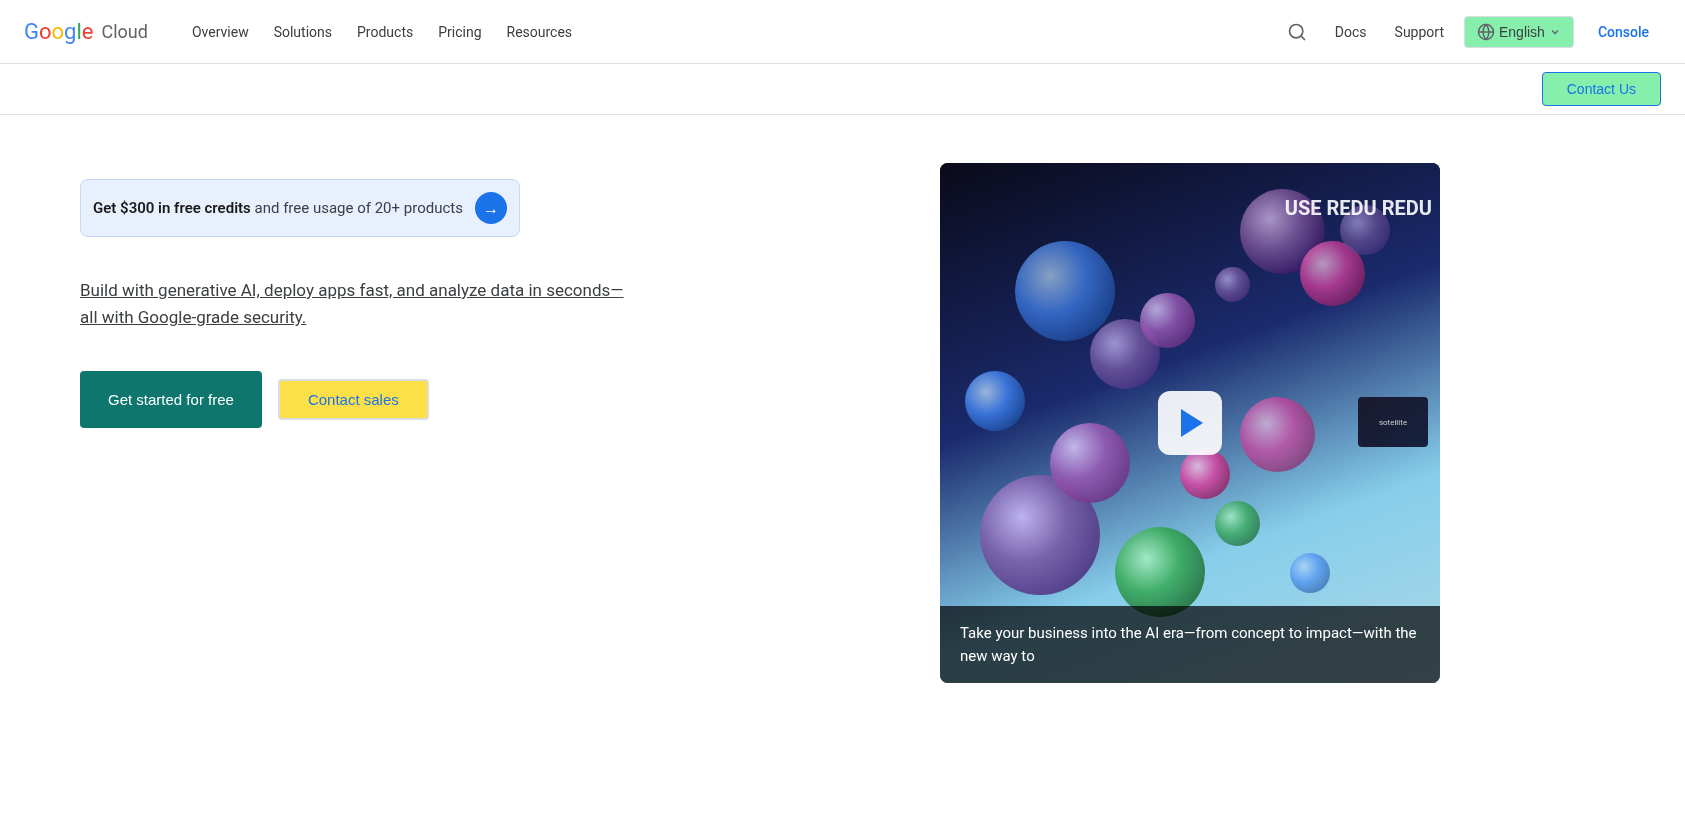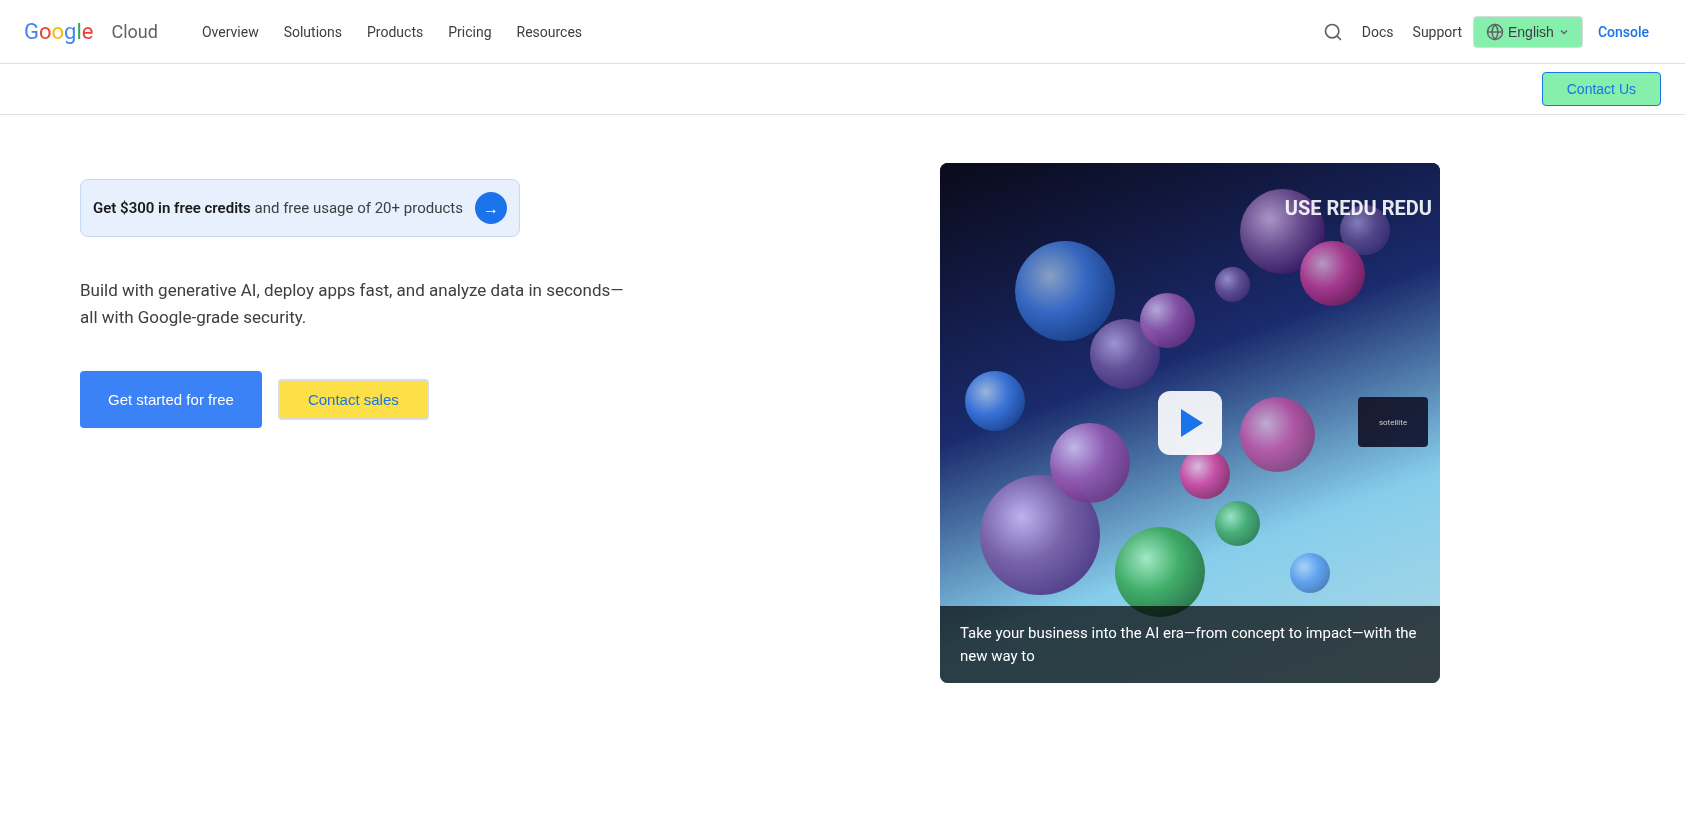--- a/index.html
+++ b/index.html
@@ -30,40 +30,40 @@
       font-weight: 400;
     }
     .g-blue { color: #4285F4; }
     .g-red { color: #EA4335; }
     .g-yellow { color: #FBBC04; }
     .g-green { color: #34A853; }
     .cloud-text {
       font-size: 18px;
       color: #5f6368;
       font-weight: 400;
-      margin-left: 12px;
+      margin-left: 2px;
     }
     nav {
       display: flex;
       align-items: center;
       gap: 1px;
       flex: 1;
     }
     .nav-item {
       padding: 8px 12px;
       font-size: 14px;
       color: #3c4043;
       cursor: pointer;
       border-radius: 4px;
       white-space: nowrap;
     }
     .header-right {
       display: flex;
       align-items: center;
-      gap: 3px;
+      gap: 12px;
     }
     .search-btn {
       background: none;
       border: none;
       cursor: pointer;
       padding: 8px;
       border-radius: 50%;
       display: flex;
       align-items: center;
       justify-content: center;
@@ -163,28 +163,29 @@
       margin-bottom: 24px;
     }
     .hero-title .line1 { color: #1a73e8; display: block; }
     .hero-title .line2 { color: #34A853; display: block; }
     .hero-subtitle {
       font-size: 17px;
       color: #3c4043;
       line-height: 1.6;
       margin-bottom: 40px;
       max-width: 600px;
+      text-decoration: underline;
     }
     .cta-row {
       display: flex;
       gap: 16px;
       align-items: center;
     }
     .btn-primary {
-      background: #3b82f6;
+      background: #0f766e;
       color: #fff;
       border: none;
       border-radius: 4px;
       padding: 20px 28px;
       font-size: 15px;
       font-weight: 500;
       cursor: pointer;
     }
     .btn-secondary {
       background: #fde047;

